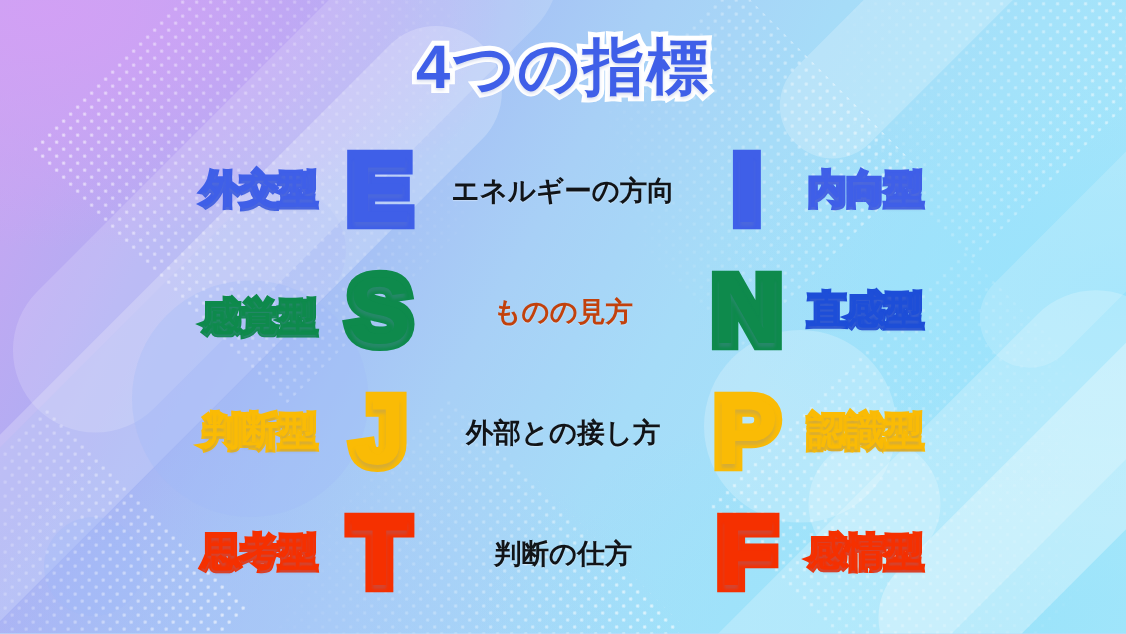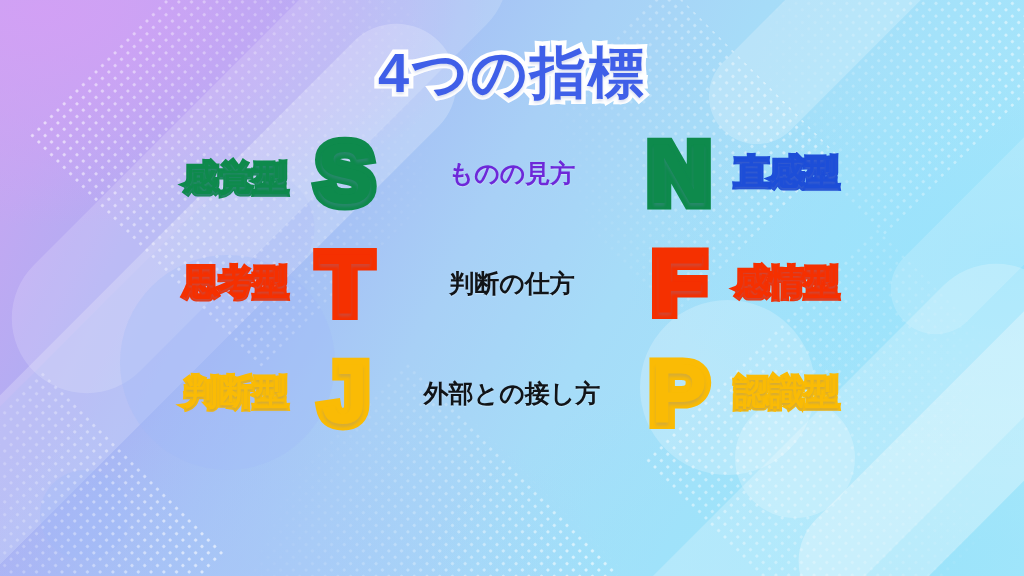--- a/index.html
+++ b/index.html
@@ -68,21 +68,21 @@
   .circle {
     position:absolute;
     border-radius:50%;
     background:rgba(255,255,255,.22);
   }
   .circle.b { background:rgba(160,185,248,.30); }
 
   
   .title {
     position:absolute;
-    top:36px; left:0; width:100%;
+    top:24px; left:0; width:100%;
     text-align:center;
     font-size:56px;
     font-weight:bold;
     letter-spacing:2px;
     color:#3f5fe8;
     -webkit-text-stroke:9px #ffffff;
     paint-order:stroke fill;
     text-shadow:0 2px 3px rgba(120,140,200,.30);
     z-index:6;
     white-space:nowrap;
@@ -182,69 +182,86 @@
          mask-image:linear-gradient(135deg, rgba(0,0,0,0) 10%, rgba(0,0,0,1) 90%);"></div>
     <div class="dots" style="width:230px;height:240px;left:555px;top:30px;transform:rotate(-45deg);
          -webkit-mask-image:linear-gradient(120deg, rgba(0,0,0,0) 15%, rgba(0,0,0,.85) 90%);
          mask-image:linear-gradient(120deg, rgba(0,0,0,0) 15%, rgba(0,0,0,.85) 90%);"></div>
   </div>
 
   <div class="title" style="color: rgb(63, 95, 232); -webkit-text-stroke-color: rgb(255, 255, 255);">4つの指標</div>
 
   <div class="rows">
 
+    <div class="row">
+      <div class="cell lbl-left">
+        <span class="side-label" style="color: rgb(63, 95, 232);">外交型</span>
+      </div>
+      <div class="cell ltr-left">
+        <span class="big-letter" style="color: rgb(63, 95, 232);">E</span>
+      </div>
+      <div class="cell mid">
+        <span class="mid-label" style="color: rgb(17, 20, 24);">エネルギーの方向</span>
+      </div>
+      <div class="cell ltr-right">
+        <span class="big-letter" style="color: rgb(63, 95, 232);">I</span>
+      </div>
+      <div class="cell lbl-right">
+        <span class="side-label" style="color: rgb(63, 95, 232);">内向型</span>
+      </div>
+    </div>
 
     <div class="row">
       <div class="cell lbl-left">
         <span class="side-label" style="color: rgb(14, 138, 76); margin-top: 12px;">感覚型</span>
       </div>
       <div class="cell ltr-left">
         <span class="big-letter" style="color: rgb(14, 138, 76);">S</span>
       </div>
       <div class="cell mid">
-        <span class="mid-label" style="color: #6d28d9; text-align: right;">ものの見方</span>
+        <span class="mid-label" style="color: #c2410c; text-align: right;">ものの見方</span>
       </div>
       <div class="cell ltr-right">
         <span class="big-letter" style="color: rgb(14, 138, 76);">N</span>
       </div>
       <div class="cell lbl-right">
         <span class="side-label" style="color: #1d4ed8;">直感型</span>
       </div>
     </div>
 
     <div class="row">
       <div class="cell lbl-left">
+        <span class="side-label" style="color: rgb(250, 187, 5);">判断型</span>
+      </div>
+      <div class="cell ltr-left">
+        <span class="big-letter" style="color: rgb(250, 187, 5);">J</span>
+      </div>
+      <div class="cell mid">
+        <span class="mid-label" style="color: rgb(17, 20, 24);">外部との接し方</span>
+      </div>
+      <div class="cell ltr-right">
+        <span class="big-letter" style="color: rgb(250, 187, 5);">P</span>
+      </div>
+      <div class="cell lbl-right">
+        <span class="side-label" style="color: rgb(250, 187, 5);">認識型</span>
+      </div>
+    </div>
+
+    <div class="row">
+      <div class="cell lbl-left">
         <span class="side-label" style="color: rgb(245, 48, 0);">思考型</span>
       </div>
       <div class="cell ltr-left">
         <span class="big-letter" style="color: rgb(245, 48, 0);">T</span>
       </div>
       <div class="cell mid">
         <span class="mid-label" style="color: rgb(17, 20, 24);">判断の仕方</span>
       </div>
       <div class="cell ltr-right">
         <span class="big-letter" style="color: rgb(245, 48, 0);">F</span>
       </div>
       <div class="cell lbl-right">
         <span class="side-label" style="color: rgb(245, 48, 0);">感情型</span>
-      </div>
-    </div>
-
-    <div class="row">
-      <div class="cell lbl-left">
-        <span class="side-label" style="color: rgb(250, 187, 5);">判断型</span>
-      </div>
-      <div class="cell ltr-left">
-        <span class="big-letter" style="color: rgb(250, 187, 5);">J</span>
-      </div>
-      <div class="cell mid">
-        <span class="mid-label" style="color: rgb(17, 20, 24);">外部との接し方</span>
-      </div>
-      <div class="cell ltr-right">
-        <span class="big-letter" style="color: rgb(250, 187, 5);">P</span>
-      </div>
-      <div class="cell lbl-right">
-        <span class="side-label" style="color: rgb(250, 187, 5);">認識型</span>
       </div>
     </div>
 
   </div>
 </div>
 
 </body></html>

